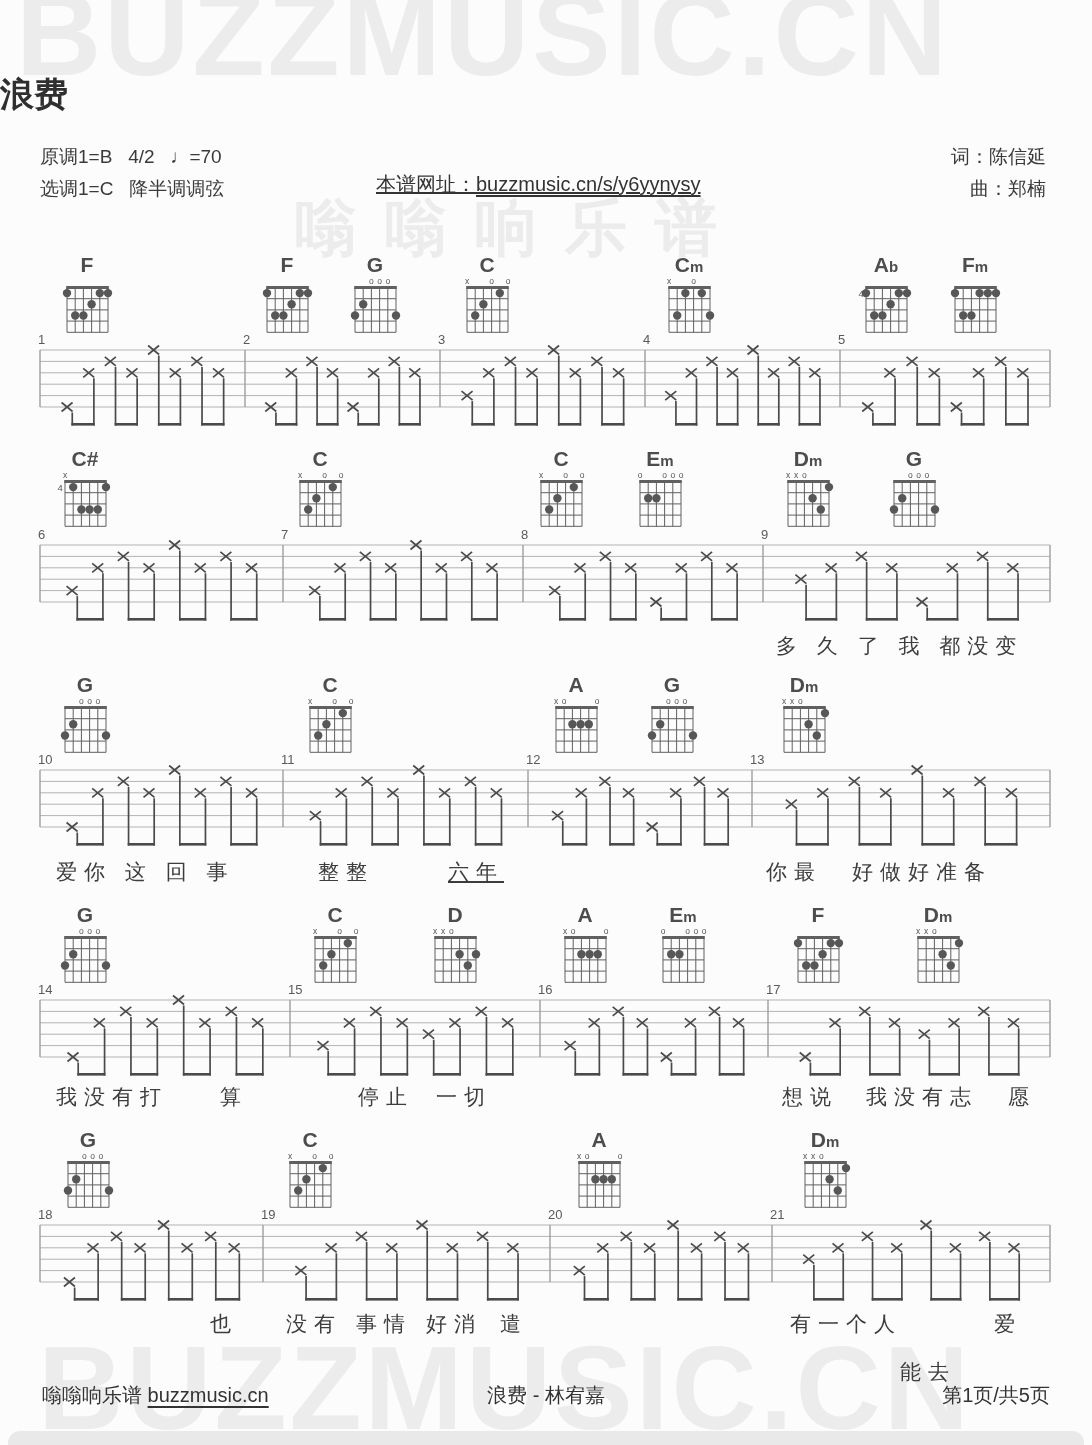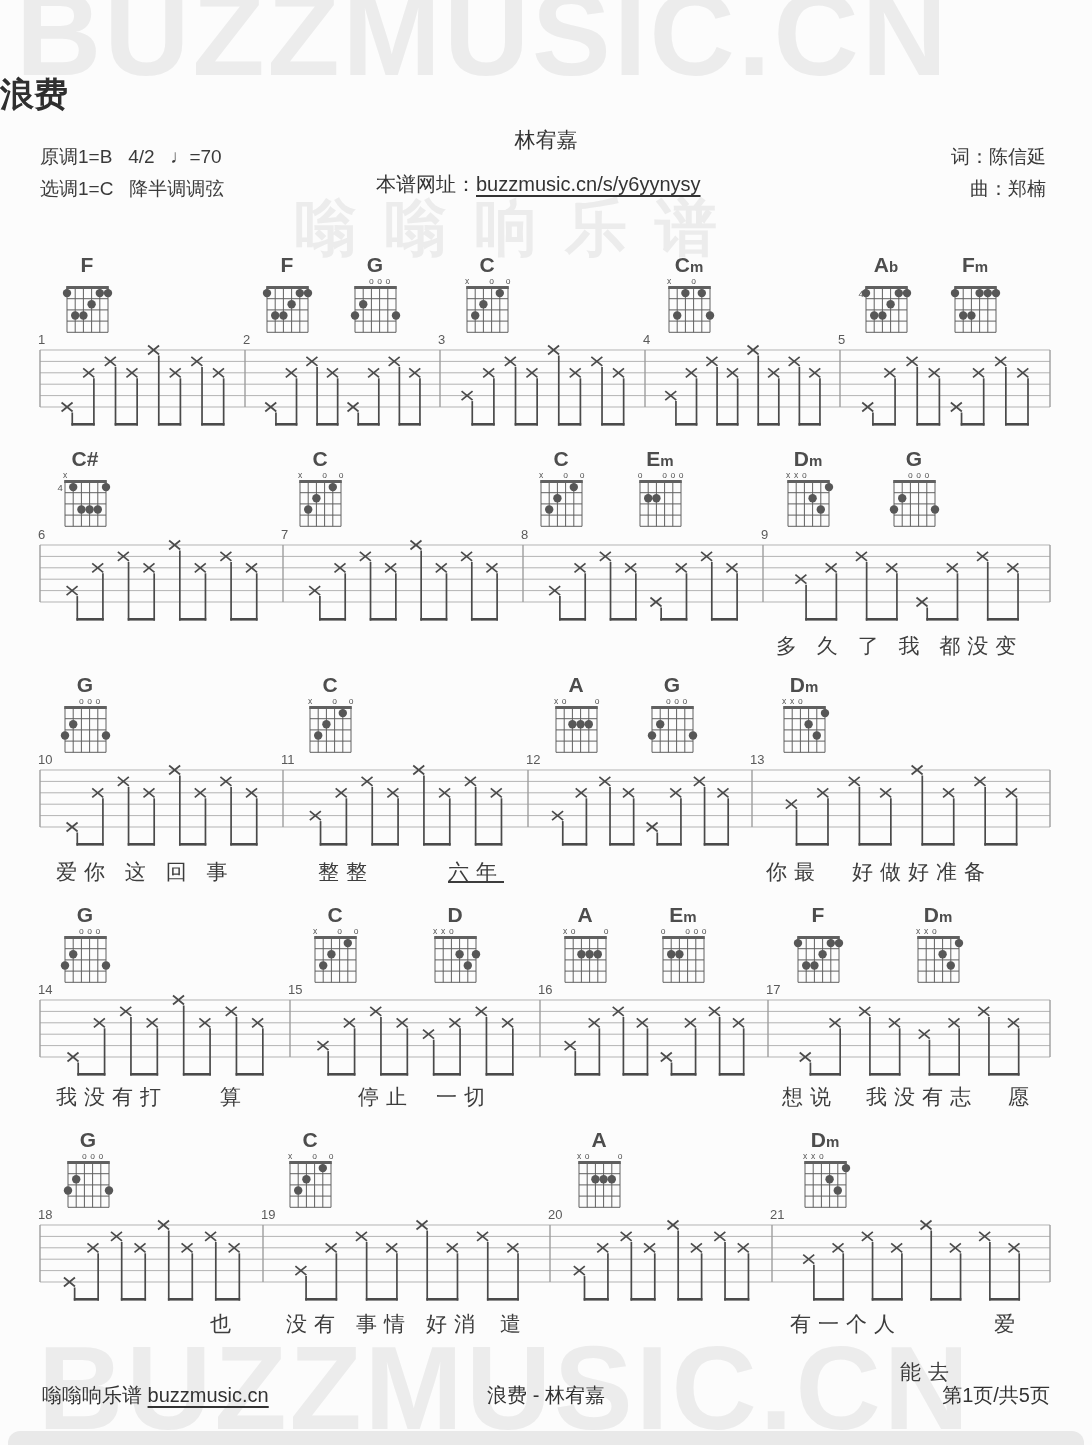--- a/index.html
+++ b/index.html
@@ -11,21 +11,21 @@
   .wm-bottom{left:38px;top:1320px;font-size:118px;letter-spacing:3px;}
   .layer{position:absolute;left:0;top:0;width:100%;height:100%;z-index:1;}
   .title{position:absolute;left:0;top:72px;width:100%;margin:0;
          font-size:34px;font-weight:bold;color:#2f2f2f;}
   .artist{position:absolute;left:0;top:126px;width:100%;text-align:center;font-size:21px;color:#333;}
   .meta{position:absolute;font-size:19px;color:#3a3a3a;white-space:pre;}
   .m-l1{left:40px;top:144px;}
   .m-l2{left:40px;top:176px;}
   .m-r1{right:46px;top:144px;}
   .m-r2{right:46px;top:176px;}
-  .url-line{position:absolute;left:376px;top:171px;font-size:20px;color:#333;}
+  .url-line{position:absolute;left:376px;top:171px;font-size:20px;color:#333;text-decoration:underline;}
   .url-line a{color:#333;text-decoration:underline;text-underline-offset:4px;}
   .chord{position:absolute;width:56px;text-align:center;}
   .c-label{font-size:21px;font-weight:bold;color:#4d4d4d;line-height:22px;height:22px;}
   .c-label .sub{font-size:15px;font-weight:600;}
   .lyric{position:absolute;font-size:21px;color:#3d3d3d;letter-spacing:7px;white-space:pre;}
   .staff-svg{position:absolute;left:0;}
   .footer{position:absolute;left:0;top:1382px;width:100%;font-size:20px;color:#333;}
   .f-left{position:absolute;left:42px;white-space:pre;}
   .f-left a{color:#333;text-decoration:underline;text-underline-offset:4px;}
   .f-center{position:absolute;left:0;width:100%;text-align:center;}
@@ -36,21 +36,20 @@
 </head>
 <body>
 
 <div class="page">
   <div class="wm wm-top">BUZZMUSIC.CN</div>
   <div class="wm wm-mid">嗡嗡响乐谱</div>
   <div class="wm wm-bottom">BUZZMUSIC.CN</div>
 
   <div class="layer">
     <h1 class="title">浪费</h1>
-    <div class="artist">林宥嘉</div>
     <div class="meta m-l1">原调1=B   4/2   ♩=70</div>
     <div class="meta m-l2">选调1=C   降半调调弦</div>
     <div class="url-line"><span>本谱网址：</span><a href="#">buzzmusic.cn/s/y6yynysy</a></div>
     <div class="meta m-r1">词：陈信延</div>
     <div class="meta m-r2">曲：郑楠</div>
 
     <div id="score">
         <div class="chord" style="left: 59px; top: 254px;"><div class="c-label"><span>F</span></div><svg width="56" height="64">
             <rect x="7.2" y="10" width="42.6" height="3" fill="#606060"></rect>
             <line x1="8" y1="22.7" x2="49" y2="22.7" stroke="#606060" stroke-width="1"></line>

